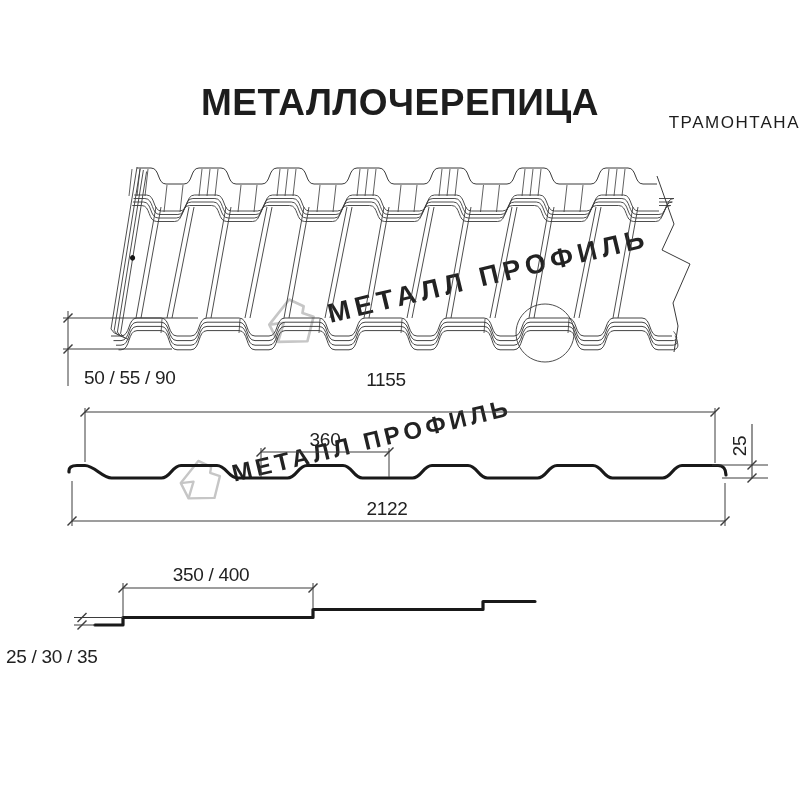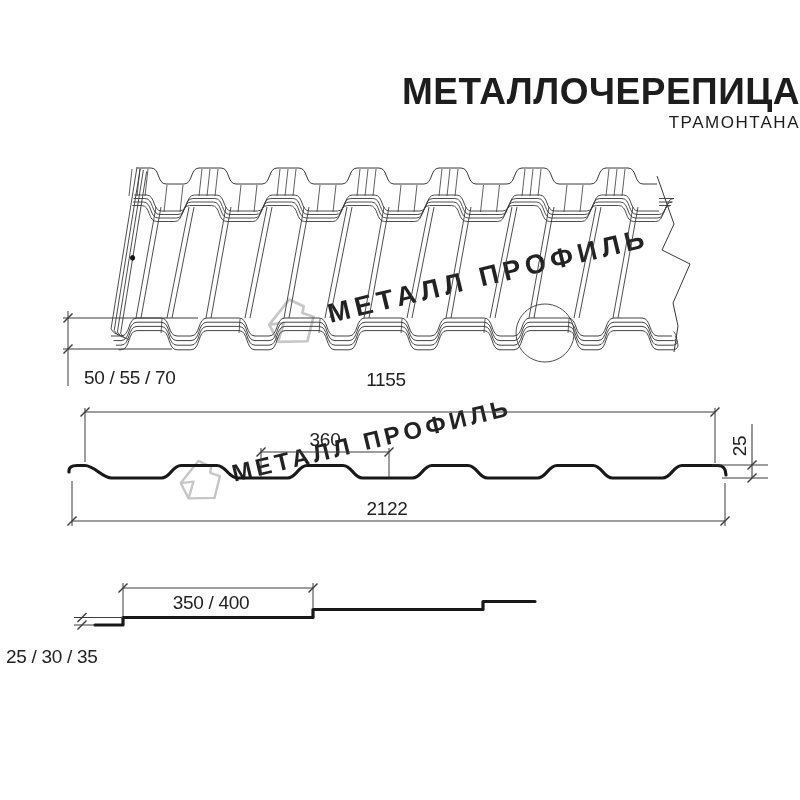--- a/index.html
+++ b/index.html
@@ -1,19 +1,19 @@
 <!DOCTYPE html>
 <html><head>
 <meta charset="utf-8">
 <style>
   html,body{margin:0;padding:0;background:#fff;}
   #stage{position:relative;width:800px;height:800px;background:#fff;overflow:hidden;
          font-family:"Liberation Sans",sans-serif;color:#222;}
   .abs{position:absolute;}
-  #title{left:0;right:0;top:71px;text-align:right;font-size:37px;line-height:42px;
+  #title{left:0;right:0;top:82px;text-align:center;font-size:37px;line-height:42px;
          font-weight:700;letter-spacing:.5px;color:#1d1d1d;white-space:nowrap;}
   #subtitle{left:0;right:0;top:112px;text-align:right;font-size:17px;line-height:22px;
          font-weight:400;letter-spacing:1.5px;color:#1d1d1d;white-space:nowrap;padding-left:44px;}
   .dim{font-size:19px;letter-spacing:-.3px;color:#222;white-space:nowrap;}
   .center{transform:translate(-50%,-50%);}
   .rot90{transform:translate(-50%,-50%) rotate(-90deg);}
   .wm{display:flex;align-items:center;transform-origin:0 50%;pointer-events:none;}
   .wm span{font-weight:700;white-space:nowrap;}
   #wm1{left:262px;top:301px;height:58px;gap:10px;transform:rotate(-13.5deg);}
   #wm1 span{font-size:27px;letter-spacing:5px;}
@@ -167,22 +167,22 @@
         <path d="M74,617.5 L123,617.5" fill="none" stroke="#3d3d3d" stroke-width="1" stroke-linecap="butt" stroke-linejoin="round"></path>
         <path d="M74,625 L95,625" fill="none" stroke="#3d3d3d" stroke-width="1" stroke-linecap="butt" stroke-linejoin="round"></path>
         <path d="M77.5,622 L86.5,613" fill="none" stroke="#3d3d3d" stroke-width="1.5" stroke-linecap="butt" stroke-linejoin="round"></path>
         <path d="M77.5,629.5 L86.5,620.5" fill="none" stroke="#3d3d3d" stroke-width="1.5" stroke-linecap="butt" stroke-linejoin="round"></path>
       </g>
   </svg>
 
   <div class="abs" id="title">МЕТАЛЛОЧЕРЕПИЦА</div>
   <div class="abs" id="subtitle">ТРАМОНТАНА</div>
 
-  <div class="abs dim" style="left:84px;top:367px;">50 / 55 / 70</div>
+  <div class="abs dim" style="left:84px;top:367px;">50 / 55 / 90</div>
 
   <div class="abs dim center" style="left:386px;top:380px;">1155</div>
   <div class="abs dim center" style="left:325px;top:440px;">360</div>
   <div class="abs dim rot90" style="left:740px;top:446px;">25</div>
   <div class="abs dim center" style="left:387px;top:509px;">2122</div>
 
-  <div class="abs dim center" style="left:211px;top:575px;margin-top:28px;">350 / 400</div>
+  <div class="abs dim center" style="left:211px;top:575px;">350 / 400</div>
   <div class="abs dim" style="left:6px;top:646px;">25 / 30 / 35</div>
 </div>
 
 </body></html>

